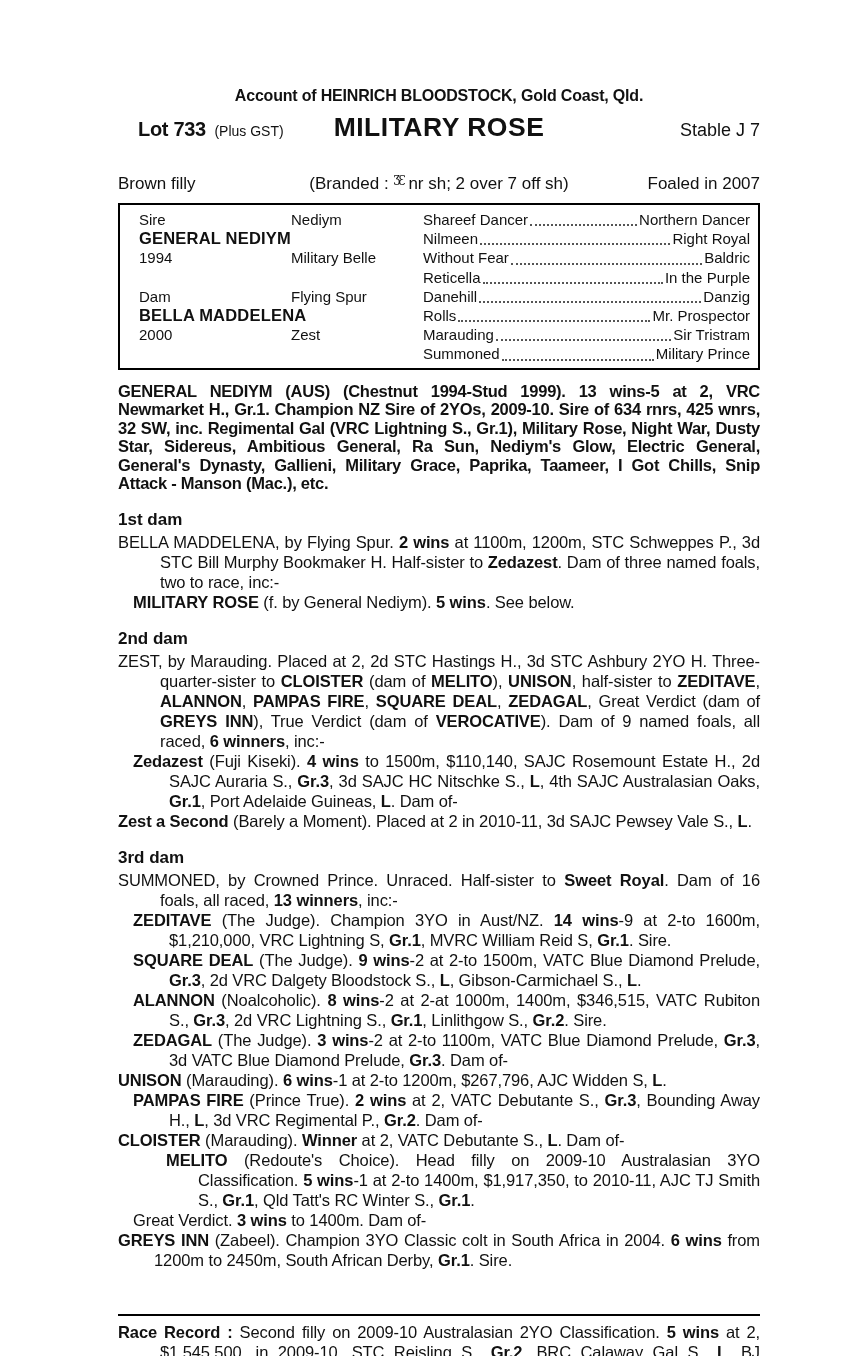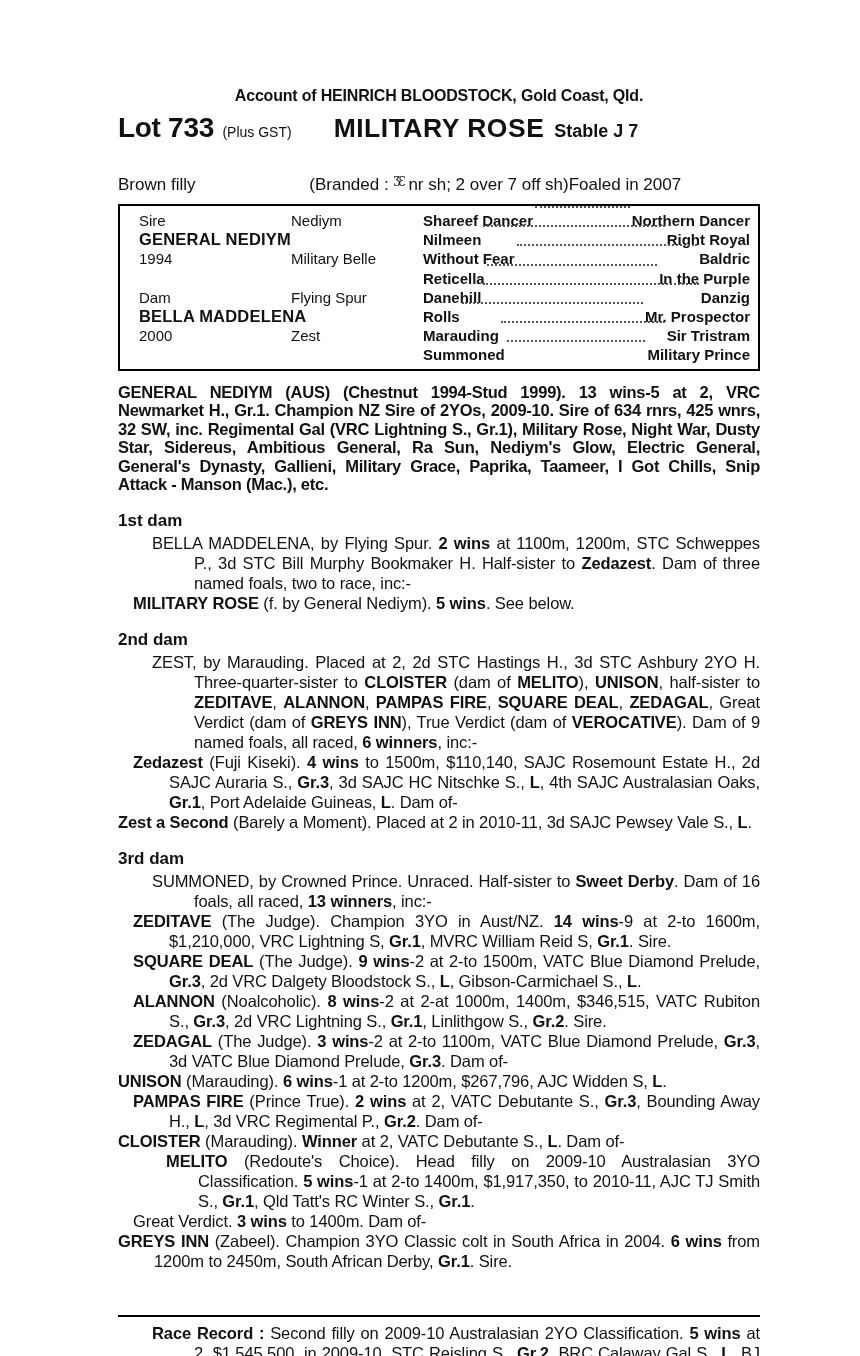--- a/index.html
+++ b/index.html
@@ -27,52 +27,52 @@
     margin-bottom: 7px;
     transform: scaleX(0.97);
   }
   .lot-row {
     display: grid;
     grid-template-columns: 1fr auto 1fr;
     align-items: baseline;
     margin-bottom: 3px;
   }
   .lot-left { white-space: nowrap; }
-  .lot-number { font-weight: 700; font-size: 28px; letter-spacing: -0.3px; }
+  .lot-number { font-weight: 700; font-size: 20px; letter-spacing: -0.3px; margin-left: 20px; }
   .gst { font-size: 14px; margin-left: 4px; }
   .horse-name {
     font-weight: 700;
     font-size: 26.5px;
     letter-spacing: 0.5px;
     text-align: center;
     padding: 0 10px;
   }
-  .stable { font-weight: 700; font-size: 18px; white-space: nowrap; }
+  .stable { font-weight: 400; font-size: 18px; text-align: right; white-space: nowrap; }
   .detail-row {
     display: grid;
     grid-template-columns: 1fr auto 1fr;
     align-items: baseline;
     font-size: 17px;
     margin-bottom: 9px;
   }
   .detail-left { text-align: left; margin-top: 20px; }
   .detail-center { text-align: center; white-space: nowrap; }
-  .detail-right { text-align: left; margin-top: 28px; }
+  .detail-right { text-align: right; margin-top: 28px; }
   .brand-glyph { font-size: 12px; vertical-align: 4px; letter-spacing: -2px; font-family: "DejaVu Serif", serif; }
 
   
   .ped-box {
     border: 2px solid #000;
     padding: 5px 8px 4px 19px;
     margin-bottom: 12px;
   }
   .ped-row { display: flex; height: 19.2px; align-items: baseline; font-size: 15px; line-height: 19.2px; }
   .ped-a { width: 152px; flex: 0 0 152px; white-space: nowrap; overflow: visible; }
   .ped-b { width: 132px; flex: 0 0 132px; white-space: nowrap; }
-  .ped-c { flex: 1 1 auto; display: flex; align-items: flex-start; min-width: 0; font-weight: bold; }
+  .ped-c { flex: 1 1 auto; display: flex; align-items: flex-end; min-width: 0; }
   .bold-name { font-weight: 700; font-size: 16.5px; letter-spacing: 0.2px; }
   .pl-left { white-space: nowrap; }
   .pl-right { white-space: nowrap; }
   .leader { flex: 1 1 auto; position: relative; min-width: 12px; }
   .leader::after {
     content: "";
     position: absolute;
     left: 2px; right: 2px; bottom: 3px;
     border-bottom: 2px dotted #555;
   }
@@ -90,21 +90,21 @@
   
   .dam-section { margin-top: 17px; }
   .dam-head { font-size: 17px; font-weight: 700; margin: 0 0 2px 0; }
   .cat-p {
     margin: 0;
     font-size: 16.5px;
     line-height: 20px;
     text-align: justify;
     letter-spacing: -0.1px;
   }
-  .i0 { padding-left: 42px; text-indent: -42px; margin-left: 34px; }
+  .i0 { padding-left: 42px; text-indent: -42px; }
   .i1 { margin-left: 15px; padding-left: 36px; text-indent: -36px; }
   .i2 { padding-left: 36px; text-indent: -36px; }
   .i3 { margin-left: 48px; padding-left: 32px; text-indent: -32px; }
 
   
   .race-record {
     margin-top: 44px;
     border-top: 2px solid #000;
     padding-top: 6px;
   }
@@ -232,21 +232,21 @@
     <div>
         <p class="cat-p i0"><span>ZEST, by Marauding. Placed at 2, 2d STC Hastings H., 3d STC Ashbury 2YO H. Three-quarter-sister to </span><span class="b">CLOISTER</span><span> (dam of </span><span class="b">MELITO</span><span>), </span><span class="b">UNISON</span><span>, half-sister to </span><span class="b">ZEDITAVE</span><span>, </span><span class="b">ALANNON</span><span>, </span><span class="b">PAMPAS FIRE</span><span>, </span><span class="b">SQUARE DEAL</span><span>, </span><span class="b">ZEDAGAL</span><span>, Great Verdict (dam of </span><span class="b">GREYS INN</span><span>), True Verdict (dam of </span><span class="b">VEROCATIVE</span><span>). Dam of 9 named foals, all raced, </span><span class="b">6 winners</span><span>, inc:-</span></p>
         <p class="cat-p i1"><span class="b">Zedazest</span><span> (Fuji Kiseki). </span><span class="b">4 wins</span><span> to 1500m, $110,140, SAJC Rosemount Estate H., 2d SAJC Auraria S., </span><span class="b">Gr.3</span><span>, 3d SAJC HC Nitschke S., </span><span class="b">L</span><span>, 4th SAJC Australasian Oaks, </span><span class="b">Gr.1</span><span>, Port Adelaide Guineas, </span><span class="b">L</span><span>. Dam of-</span></p>
         <p class="cat-p i2"><span class="b">Zest a Second</span><span> (Barely a Moment). Placed at 2 in 2010-11, 3d SAJC Pewsey Vale S., </span><span class="b">L</span><span>.</span></p>
       </div>
   </section>
 
   <section class="dam-section">
     <h3 class="dam-head">3rd dam</h3>
     <div>
-        <p class="cat-p i0"><span>SUMMONED, by Crowned Prince. Unraced. Half-sister to </span><span class="b">Sweet Derby</span><span>. Dam of 16 foals, all raced, </span><span class="b">13 winners</span><span>, inc:-</span></p>
+        <p class="cat-p i0"><span>SUMMONED, by Crowned Prince. Unraced. Half-sister to </span><span class="b">Sweet Royal</span><span>. Dam of 16 foals, all raced, </span><span class="b">13 winners</span><span>, inc:-</span></p>
         <p class="cat-p i1"><span class="b">ZEDITAVE</span><span> (The Judge). Champion 3YO in Aust/NZ. </span><span class="b">14 wins</span><span>-9 at 2-to 1600m, $1,210,000, VRC Lightning S, </span><span class="b">Gr.1</span><span>, MVRC William Reid S, </span><span class="b">Gr.1</span><span>. Sire.</span></p>
         <p class="cat-p i1"><span class="b">SQUARE DEAL</span><span> (The Judge). </span><span class="b">9 wins</span><span>-2 at 2-to 1500m, VATC Blue Diamond Prelude, </span><span class="b">Gr.3</span><span>, 2d VRC Dalgety Bloodstock S., </span><span class="b">L</span><span>, Gibson-Carmichael S., </span><span class="b">L</span><span>.</span></p>
         <p class="cat-p i1"><span class="b">ALANNON</span><span> (Noalcoholic). </span><span class="b">8 wins</span><span>-2 at 2-at 1000m, 1400m, $346,515, VATC Rubiton S., </span><span class="b">Gr.3</span><span>, 2d VRC Lightning S., </span><span class="b">Gr.1</span><span>, Linlithgow S., </span><span class="b">Gr.2</span><span>. Sire.</span></p>
         <p class="cat-p i1"><span class="b">ZEDAGAL</span><span> (The Judge). </span><span class="b">3 wins</span><span>-2 at 2-to 1100m, VATC Blue Diamond Prelude, </span><span class="b">Gr.3</span><span>, 3d VATC Blue Diamond Prelude, </span><span class="b">Gr.3</span><span>. Dam of-</span></p>
         <p class="cat-p i2"><span class="b">UNISON</span><span> (Marauding). </span><span class="b">6 wins</span><span>-1 at 2-to 1200m, $267,796, AJC Widden S, </span><span class="b">L</span><span>.</span></p>
         <p class="cat-p i1"><span class="b">PAMPAS FIRE</span><span> (Prince True). </span><span class="b">2 wins</span><span> at 2, VATC Debutante S., </span><span class="b">Gr.3</span><span>, Bounding Away H., </span><span class="b">L</span><span>, 3d VRC Regimental P., </span><span class="b">Gr.2</span><span>. Dam of-</span></p>
         <p class="cat-p i2"><span class="b">CLOISTER</span><span> (Marauding). </span><span class="b">Winner</span><span> at 2, VATC Debutante S., </span><span class="b">L</span><span>. Dam of-</span></p>
         <p class="cat-p i3"><span class="b">MELITO</span><span> (Redoute's Choice). Head filly on 2009-10 Australasian 3YO Classification. </span><span class="b">5 wins</span><span>-1 at 2-to 1400m, $1,917,350, to 2010-11, AJC TJ Smith S., </span><span class="b">Gr.1</span><span>, Qld Tatt's RC Winter S., </span><span class="b">Gr.1</span><span>.</span></p>
         <p class="cat-p i1"><span>Great Verdict. </span><span class="b">3 wins</span><span> to 1400m. Dam of-</span></p>
         <p class="cat-p i2"><span class="b">GREYS INN</span><span> (Zabeel). Champion 3YO Classic colt in South Africa in 2004. </span><span class="b">6 wins</span><span> from 1200m to 2450m, South African Derby, </span><span class="b">Gr.1</span><span>. Sire.</span></p>

